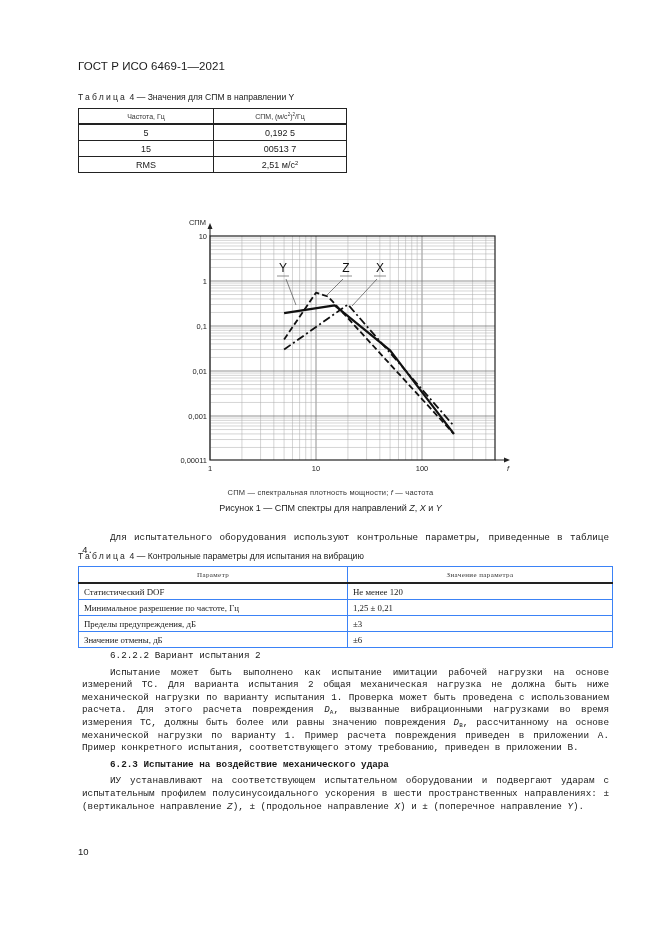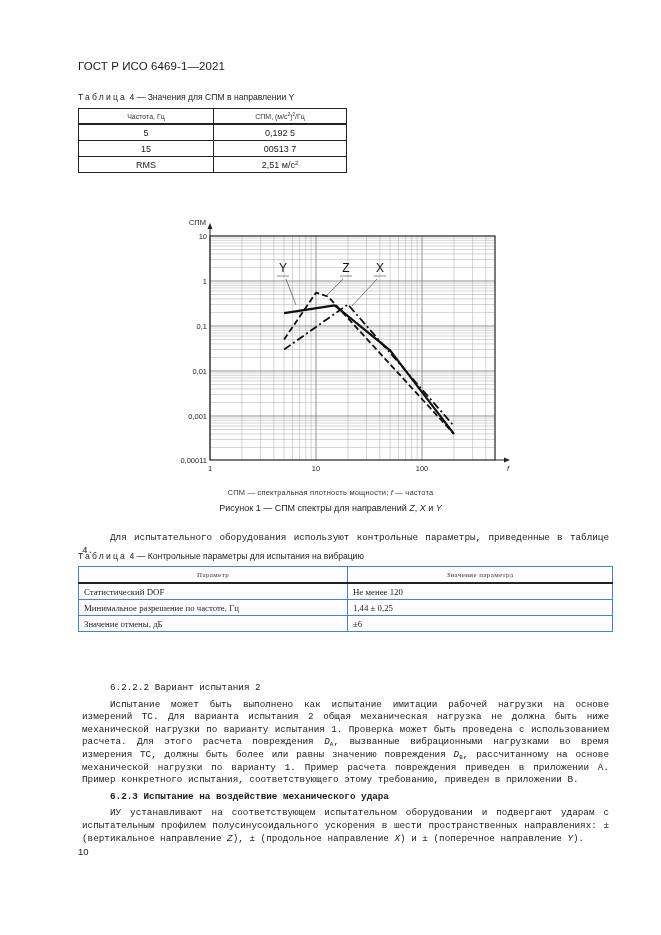--- a/index.html
+++ b/index.html
@@ -180,29 +180,33 @@
       <tr>
     <th>Параметр</th>
     <th>Значение параметра</th>
   </tr>
   <tr>
         <td>Статистический DOF</td>
         <td>Не менее 120</td>
       </tr>
   <tr>
         <td>Минимальное разрешение по частоте, Гц</td>
-        <td>1,44 ± 0,25</td>
+        <td>1,25 ± 0,21</td>
+      </tr>
+  <tr>
+        <td>Пределы предупреждения, дБ</td>
+        <td>±3</td>
       </tr>
   <tr>
         <td>Значение отмены, дБ</td>
         <td>±6</td>
       </tr>
 </tbody>
   </table>
 
-<div class="abs para" style="left:78px; top:678px; width:535px;">
+<div class="abs para" style="left:78px; top:646px; width:535px;">
   <p class="indent">6.2.2.2 Вариант испытания 2</p>
   <p class="indent"><span>Испытание может быть выполнено как испытание имитации рабочей нагрузки на основе измерений ТС. Для варианта испытания 2 общая механическая нагрузка не должна быть ниже механической нагрузки по варианту испытания 1. Проверка может быть проведена с использованием расчета. Для этого расчета повреждения </span><i>D</i><sub>A</sub><span>, вызванные вибрационными нагрузками во время измерения ТС, должны быть более или равны значению повреждения </span><i>D</i><sub>B</sub><span>, рассчитанному на основе механической нагрузки по варианту 1. Пример расчета повреждения приведен в приложении А. Пример конкретного испытания, соответствующего этому требованию, приведен в приложении В.</span></p>
   <p class="indent bold">6.2.3 Испытание на воздействие механического удара</p>
   <p class="indent"><span>ИУ устанавливают на соответствующем испытательном оборудовании и подвергают ударам с испытательным профилем полусинусоидального ускорения в шести пространственных направлениях: ± (вертикальное направление </span><i>Z</i><span>), ± (продольное направление </span><i>X</i><span>) и ± (поперечное направление </span><i>Y</i><span>).</span></p>
 </div>
 
 <div class="abs page-num">10</div>
 
 </body></html>

